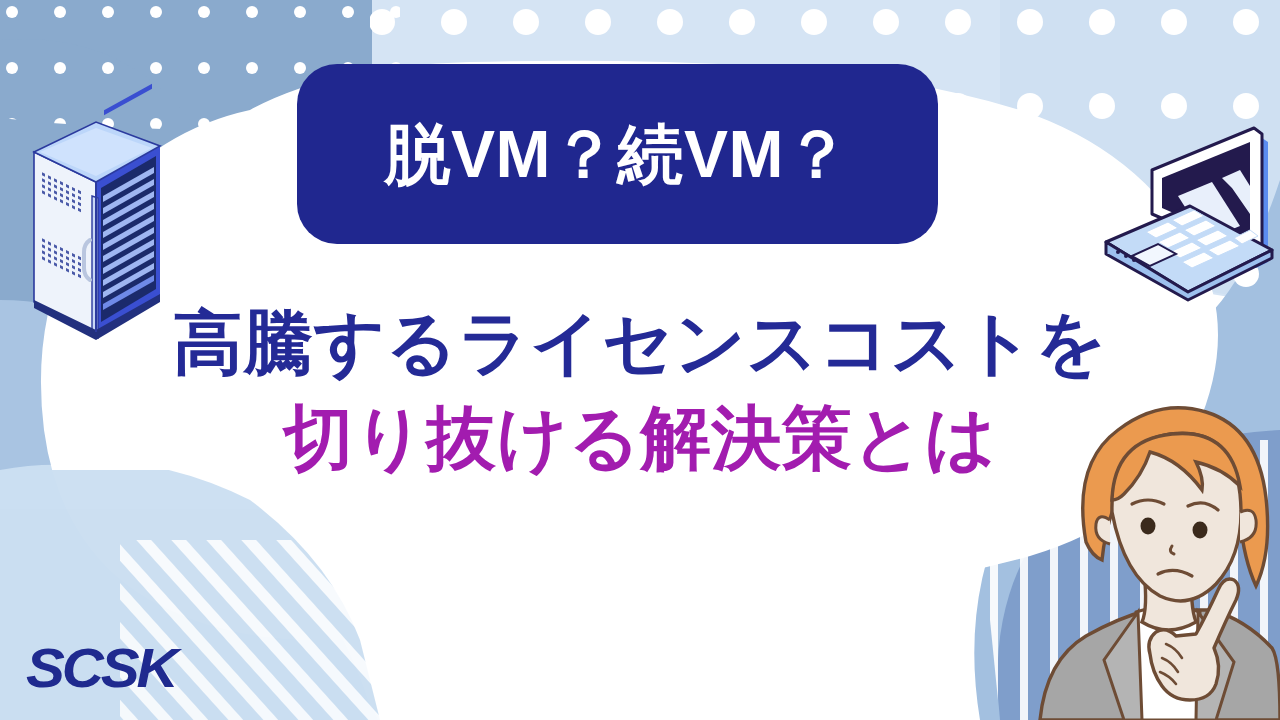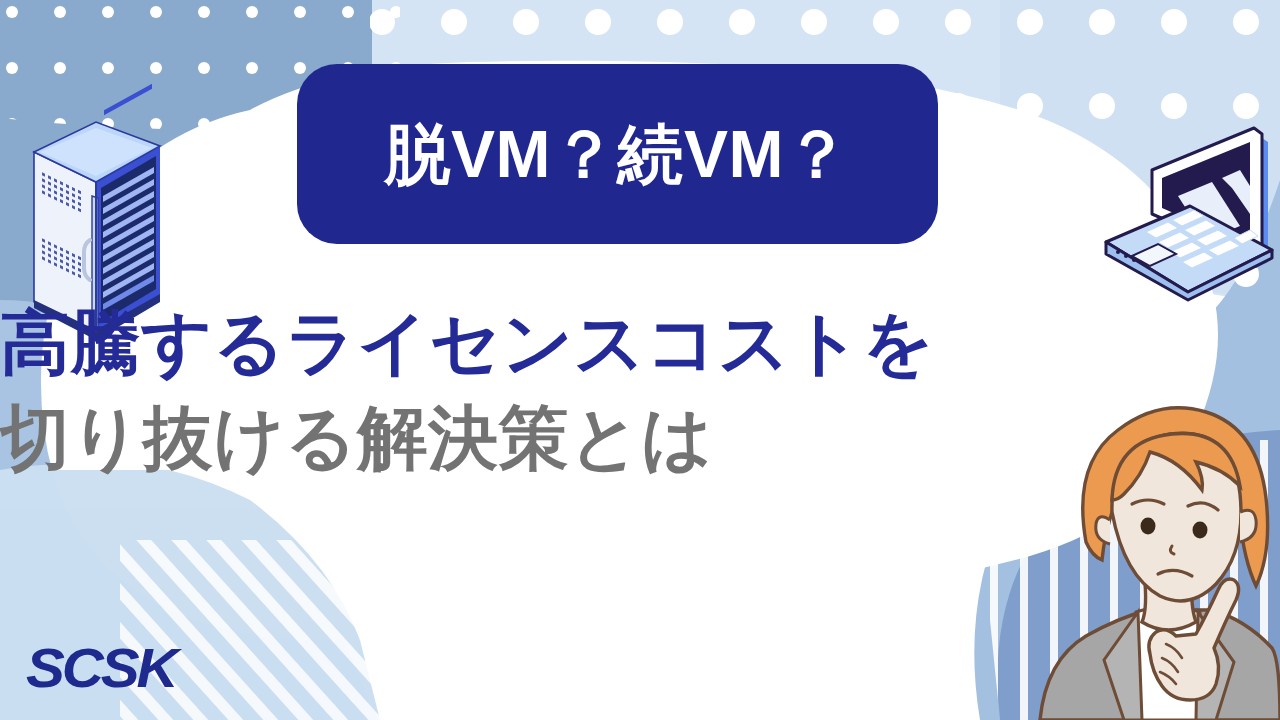--- a/index.html
+++ b/index.html
@@ -45,21 +45,21 @@
     line-height: 1;
     white-space: nowrap;
   }
 
   
   .headline {
     position: absolute;
     left: 0;
     top: 296px;
     width: 1280px;
-    text-align: left;
+    text-align: center;
   }
   .headline-line {
     font-size: 70px;
     font-weight: 700;
     line-height: 1.36;
     letter-spacing: 0.5px;
     white-space: nowrap;
   }
 
   
@@ -349,19 +349,19 @@
   </svg>
 
   <div id="text-layer" class="layer">
 
     <div class="badge" style="background:#20278f;">
       <span class="badge-text">脱VM？続VM？</span>
     </div>
 
     <div class="headline">
       <div class="headline-line" style="color:#242a96;">高騰するライセンスコストを</div>
-      <div class="headline-line" style="color:#737373;">切り抜ける解決策とは</div>
+      <div class="headline-line" style="color:#a21caf;">切り抜ける解決策とは</div>
     </div>
 
     <div class="logo" style="color:#1f2a8f;">SCSK</div>
   </div>
 
 </div>
 
 </body></html>

